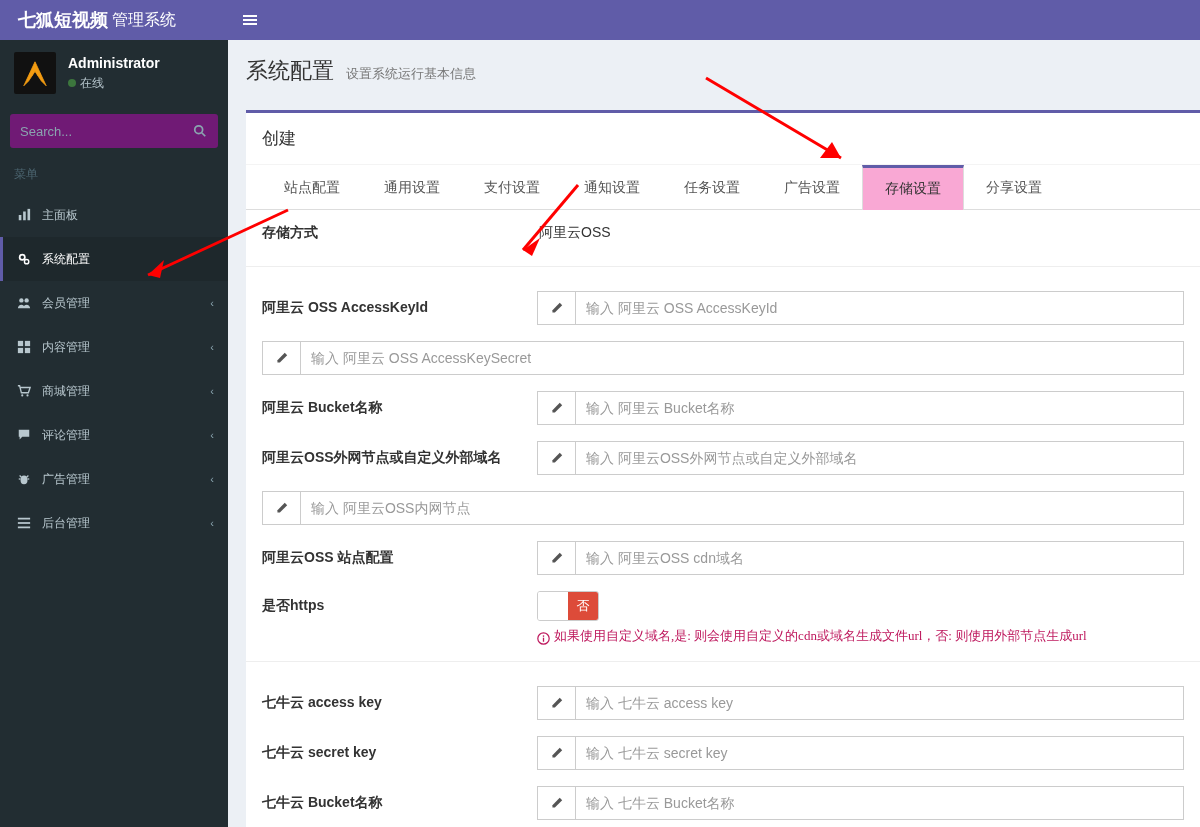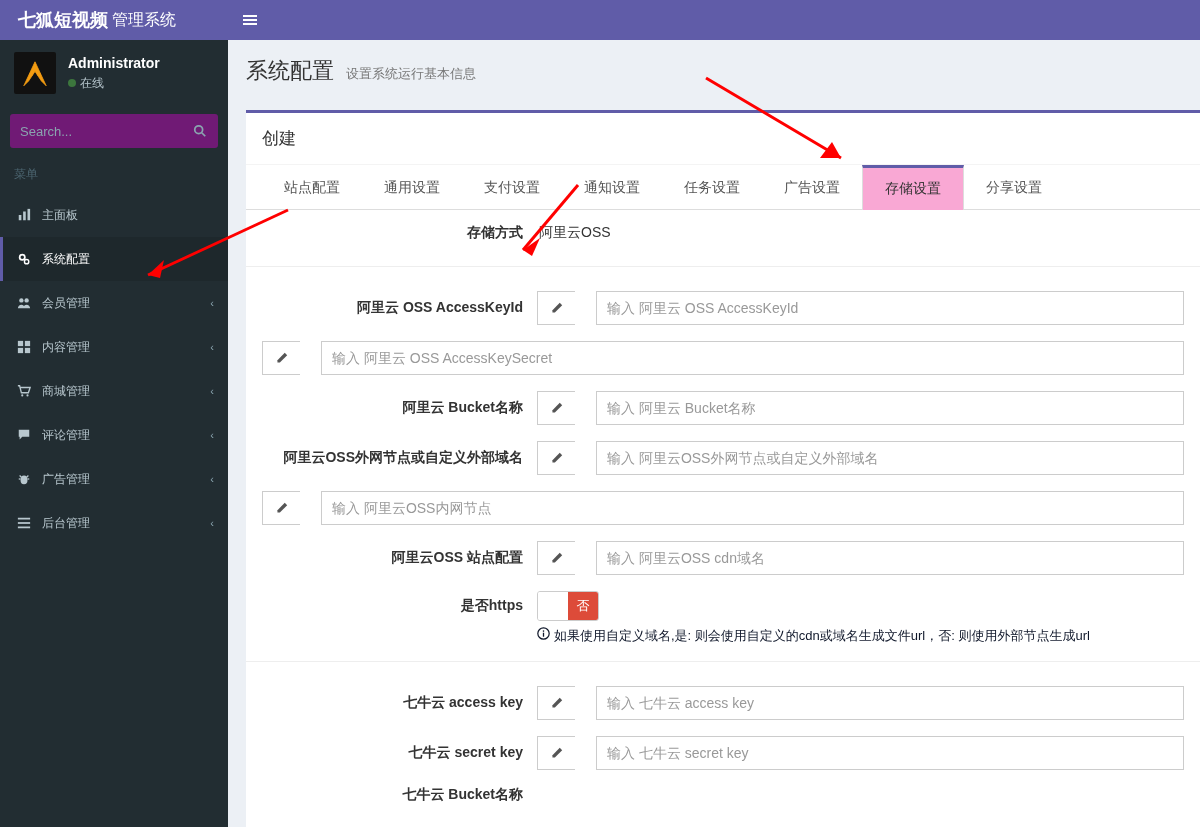--- a/index.html
+++ b/index.html
@@ -35,32 +35,32 @@
 .page-header { padding: 16px 18px 24px; }
 .page-header .pt { font-size: 22px; font-weight: 400; color: #333; }
 .page-header .ps { font-size: 13px; color: #777; margin-left: 8px; }
 .panel { background: #fff; margin: 0 0 0 18px; border-top: 3px solid #605ca8; }
 .panel-head { padding: 14px 16px; font-size: 17px; color: #333; border-bottom: 1px solid #f4f4f4; }
 .tabs { display: flex; border-bottom: 1px solid #ddd; padding: 0 16px; }
 .tabs .tab { padding: 12px 22px; font-size: 14px; color: #555; cursor: pointer; border-top: 3px solid transparent; margin-top: -1px; }
 .tabs .tab.active { border-top: 3px solid #605ca8; border-left: 1px solid #ddd; border-right: 1px solid #ddd; background: #f9a8d4; color: #333; position: relative; top: 1px; }
 .form { padding: 6px 0 20px; position: relative; }
 .form-row { display: flex; align-items: center; padding: 8px 16px; }
-.form-row label { width: 275px; text-align: right; padding-right: 14px; font-weight: 700; font-size: 14px; color: #333; }
+.form-row label { width: 275px; text-align: left; padding-right: 14px; font-weight: 700; font-size: 14px; color: #333; }
 .form-row .field { flex: 1; display: flex; align-items: center; }
-.input-group { display: flex; width: 100%; gap: 21px; }
+.input-group { display: flex; width: 100%; }
 .addon { width: 38px; height: 34px; border: 1px solid #ccc; background: #fff; display: flex; align-items: center; justify-content: center; border-right: none; color: #555; }
 .addon svg { width: 13px; height: 13px; fill: currentColor; }
 .field input[type=text] { flex: 1; height: 34px; border: 1px solid #ccc; padding: 6px 10px; font-size: 14px; color: #333; }
 .field input[type=text]::placeholder { color: #999; }
 .static-val { font-size: 14px; color: #333; padding-left: 2px; }
 .toggle { display: inline-flex; border: 1px solid #ccc; border-radius: 3px; overflow: hidden; height: 30px; }
 .toggle .opt { width: 30px; background: #fff; }
 .toggle .opt.red { background: #dd4b39; color: #fff; display: flex; align-items: center; justify-content: center; font-size: 13px; }
-.help { width: 100%; padding-left: 291px; color: #0f172a; font-size: 13px; margin-top: -2px; margin-bottom: 10px; display: flex; align-items: flex-start; }
+.help { width: 100%; padding-left: 291px; color: #be185d; font-size: 13px; margin-top: -2px; margin-bottom: 10px; display: flex; align-items: flex-end; font-family: Liberation Serif, serif; }
 .help svg { width: 13px; height: 13px; margin-right: 4px; fill: currentColor; }
 hr.sep { border: none; border-top: 1px solid #eee; margin: 16px 0; }
 .arrow { position: absolute; pointer-events: none; z-index: 99; }
 .arrow svg line { stroke: #ff0000; stroke-width: 3; }
 .arrow svg polygon { fill: #ff0000; }
 </style>
 </head>
 <body>
 
 <div class="topbar">
@@ -343,20 +343,30 @@
                     <path d="M12 1l3 3-9 9H3v-3z"></path>
                   </svg>
                 </span>
             <input type="text" placeholder="输入 七牛云 secret key" style="">
           </div>
             </div>
         </div>
 
         <div class="form-row">
           <label>七牛云 Bucket名称</label>
+          <div class="field">
+              <div class="input-group">
+            <span class="addon">
+                  <svg viewBox="0 0 16 16">
+                    <path d="M12 1l3 3-9 9H3v-3z"></path>
+                  </svg>
+                </span>
+            <input type="text" placeholder="输入 七牛云 Bucket名称" style="">
+          </div>
+            </div>
         </div>
 
       </div>
     </div>
   </div>
 </div>
 
 <div class="arrow" style="left:128px; top:200px;">
   <svg width="170" height="100">
       <line x1="160" y1="10" x2="20" y2="75"></line>

